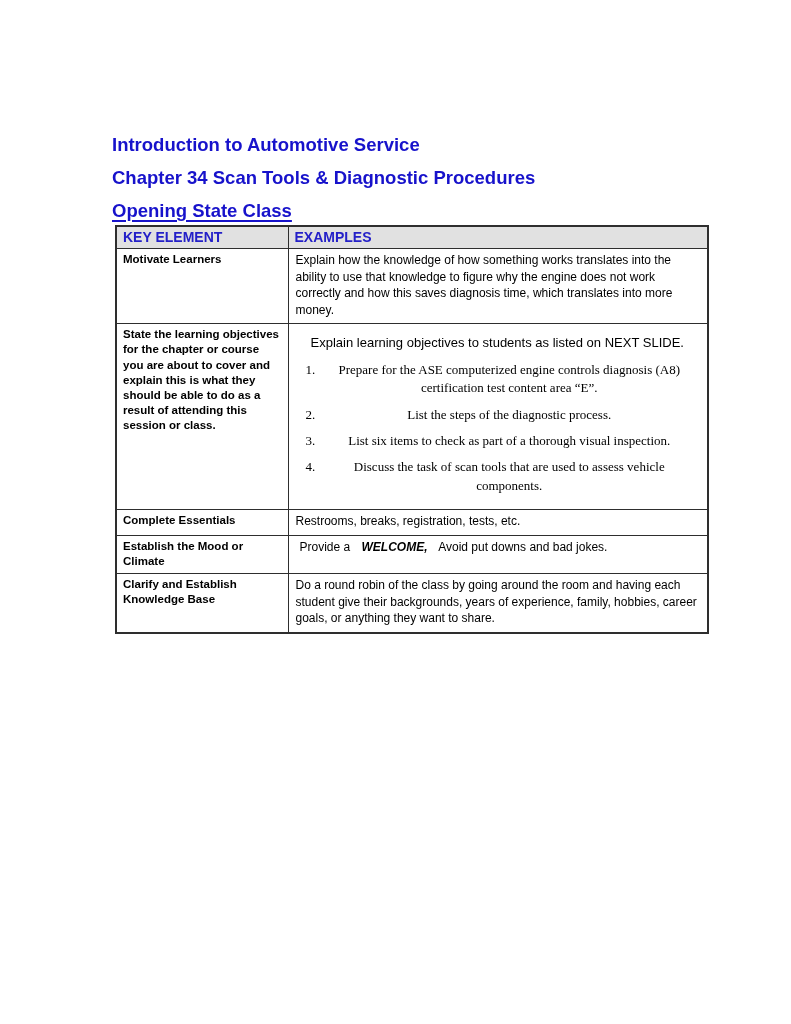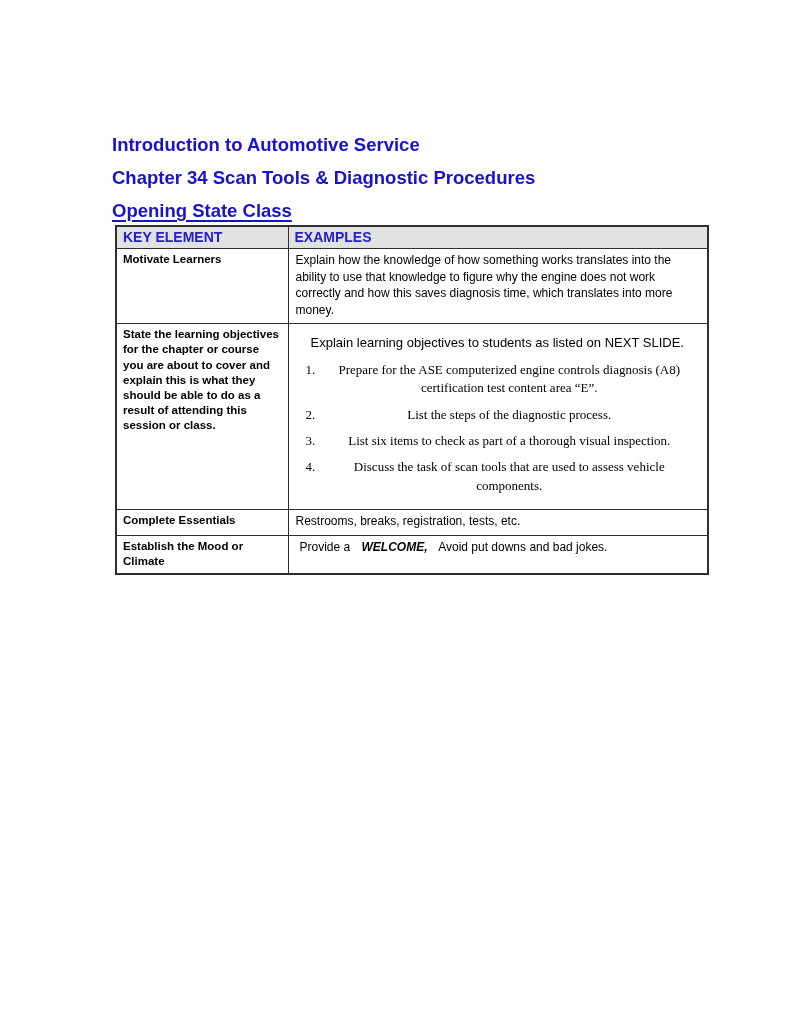--- a/index.html
+++ b/index.html
@@ -131,16 +131,20 @@
         </td>
       </tr>
       <tr>
         <td class="key-cell">Complete Essentials</td>
         <td class="example-cell">Restrooms, breaks, registration, tests, etc.</td>
       </tr>
       <tr>
         <td class="key-cell">Establish the Mood or Climate</td>
         <td class="example-cell"><span>Provide a </span><span class="emph">WELCOME,</span><span> Avoid put downs and bad jokes.</span></td>
       </tr>
+      <tr>
+        <td class="key-cell">Clarify and Establish Knowledge Base</td>
+        <td class="example-cell">Do a round robin of the class by going around the room and having each student give their backgrounds, years of experience, family, hobbies, career goals, or anything they want to share.</td>
+      </tr>
     </tbody>
   </table>
 
 </div>
 
 </body></html>

